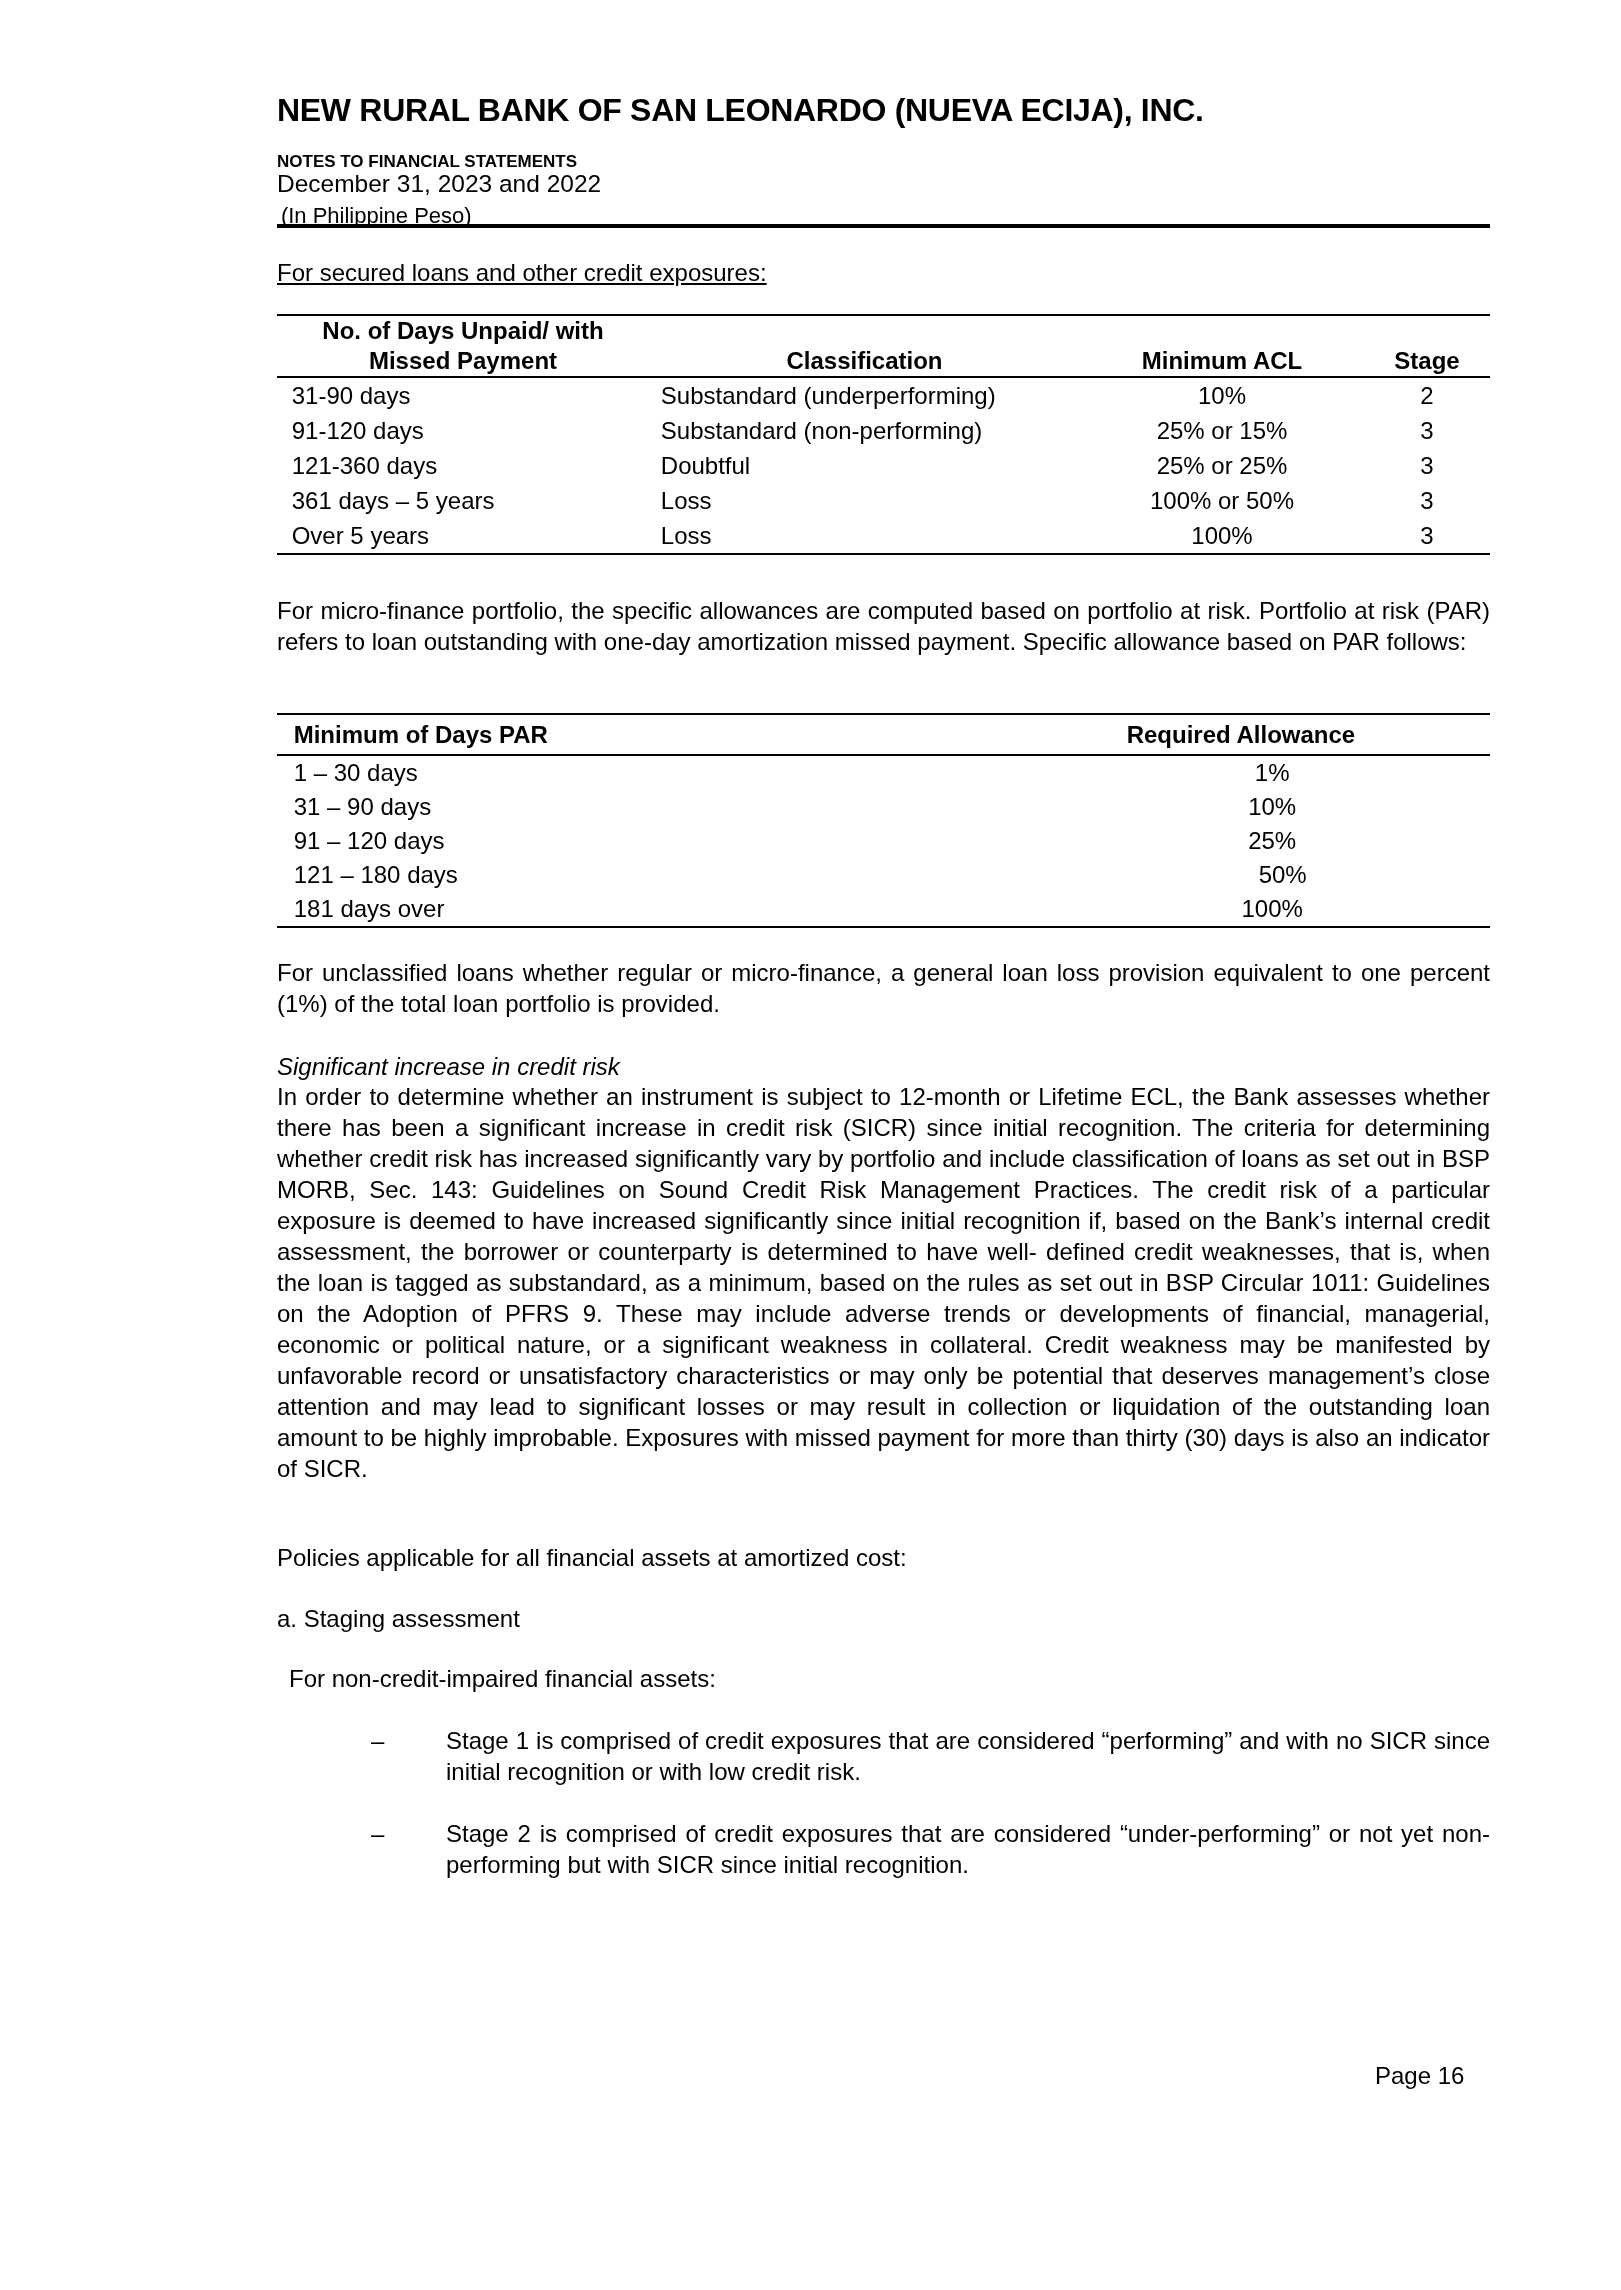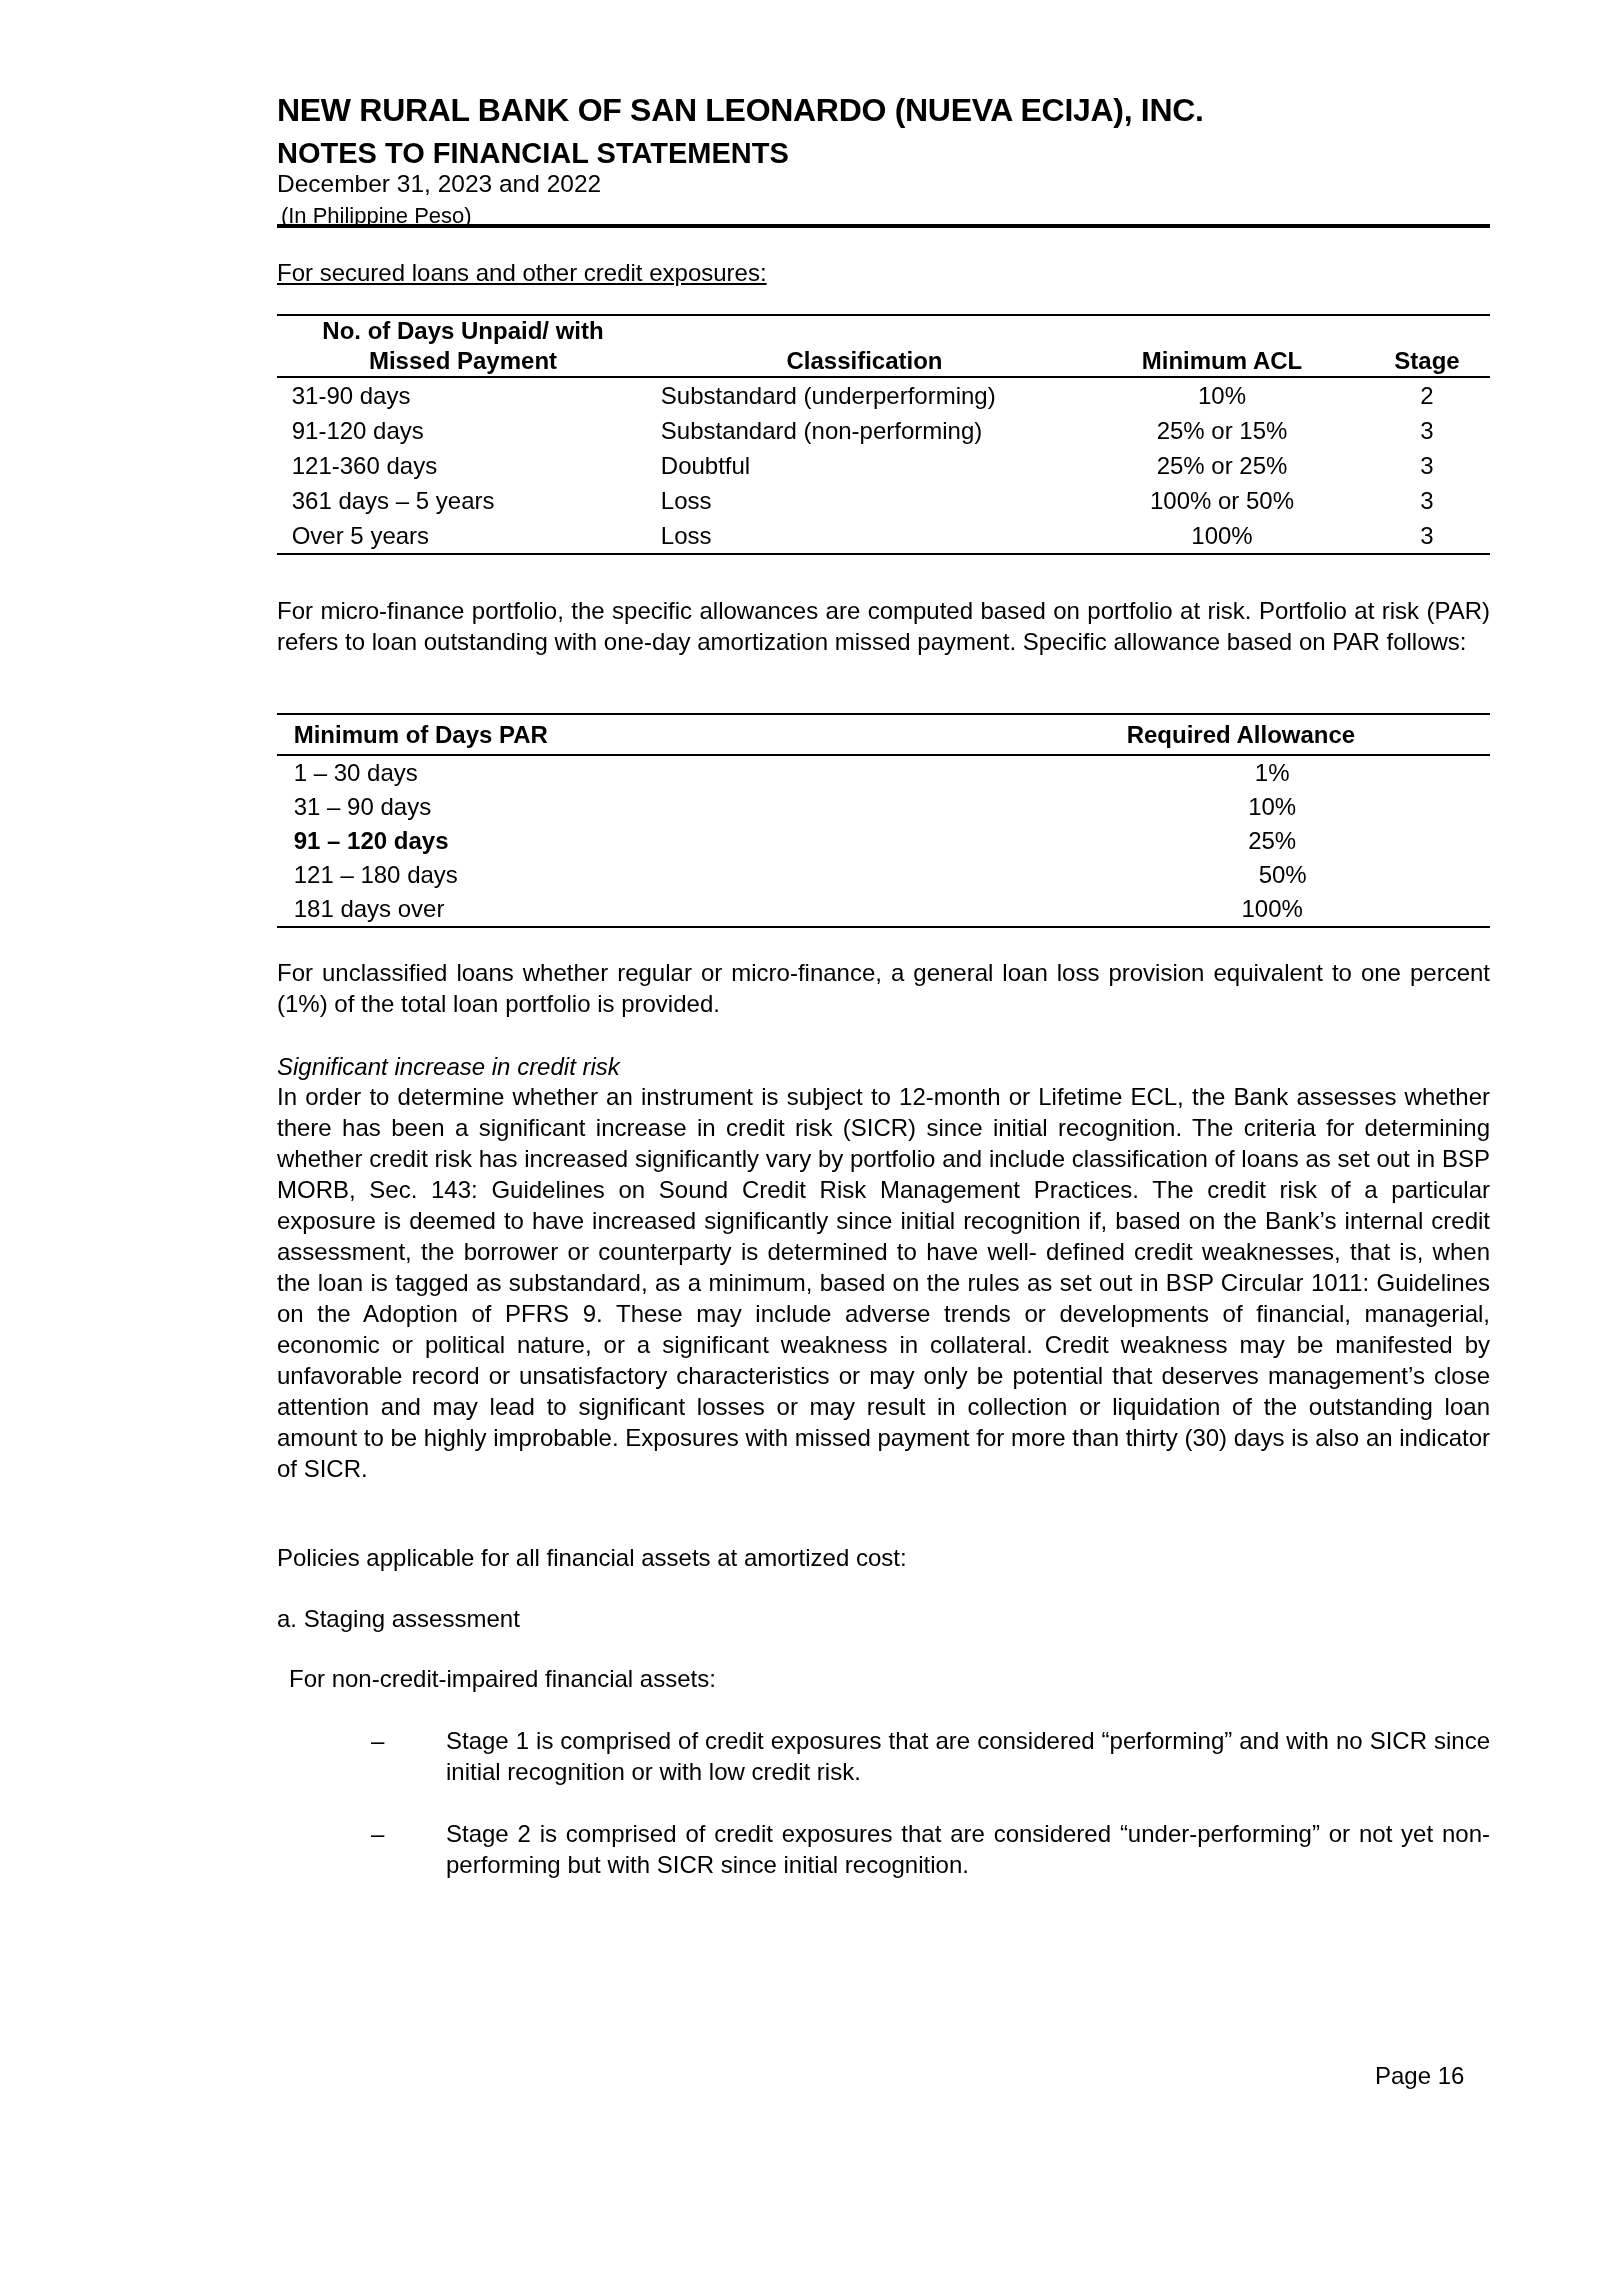--- a/index.html
+++ b/index.html
@@ -1,20 +1,20 @@
 <!DOCTYPE html>
 <html><head>
 <meta charset="utf-8">
 <style>
   html, body { margin:0; padding:0; background:#ffffff; }
   body { width:1621px; height:2291px; position:relative; overflow:hidden;
          font-family:"Liberation Sans", sans-serif; color:#000; }
   .page { position:absolute; left:277px; top:0; width:1213px; }
   .hdr-title { position:absolute; top:92px; left:0; font-size:32px; font-weight:bold; letter-spacing:-0.3px; white-space:nowrap; }
-  .hdr-sub { position:absolute; top:137px; left:0; font-size:29px; font-weight:bold; white-space:nowrap; }
+  .hdr-sub { position:absolute; top:152px; left:0; font-size:17px; font-weight:bold; white-space:nowrap; }
   .hdr-date { position:absolute; top:170px; left:0; font-size:24.5px; white-space:nowrap; }
   .hdr-cur { position:absolute; top:203px; left:3.9px; font-size:22px; white-space:nowrap; }
   .hdr-rule { position:absolute; top:224px; left:0; width:1213px; height:3.9px; background:#000; }
 
   .txt { position:absolute; left:0; width:1213px; font-size:24px; line-height:31px; }
   .just { text-align:justify; }
   .u { text-decoration:underline; }
   .it { font-style:italic; }
 
   table { border-collapse:collapse; position:absolute; left:0; width:1213px; font-size:24px; }
@@ -102,21 +102,21 @@
     <tbody>
       <tr>
         <td style="padding-left:16.7px;">1 –  30 days</td>
         <td style="text-align:left;padding-left:219px;"><span style="display:inline-block;width:69px;text-align:center;">1%</span></td>
       </tr>
       <tr>
         <td style="padding-left:16.7px;">31 – 90 days</td>
         <td style="text-align:left;padding-left:219px;"><span style="display:inline-block;width:69px;text-align:center;">10%</span></td>
       </tr>
       <tr>
-        <td style="padding-left:16.7px;font-weight:bold;">91 – 120 days</td>
+        <td style="padding-left:16.7px;">91 – 120 days</td>
         <td style="text-align:left;padding-left:219px;"><span style="display:inline-block;width:69px;text-align:center;">25%</span></td>
       </tr>
       <tr>
         <td style="padding-left:16.7px;">121 – 180 days</td>
         <td style="text-align:left;padding-left:219px;"><span style="display:inline-block;width:69px;text-align:right;">50%</span></td>
       </tr>
       <tr>
         <td style="padding-left:16.7px;">181 days over</td>
         <td style="text-align:left;padding-left:219px;"><span style="display:inline-block;width:69px;text-align:center;">100%</span></td>
       </tr>

